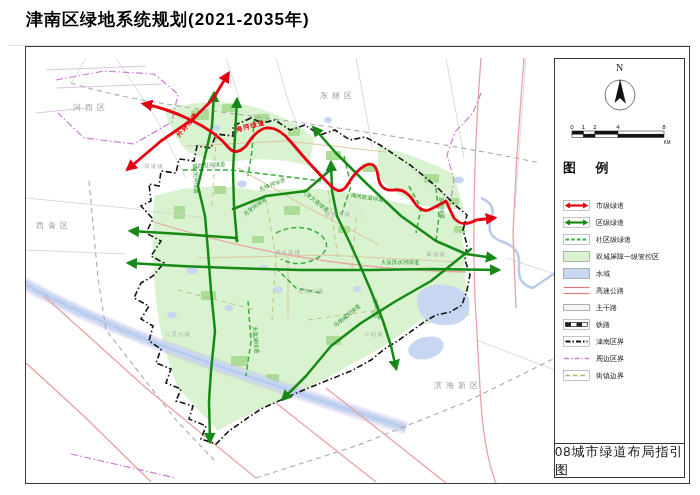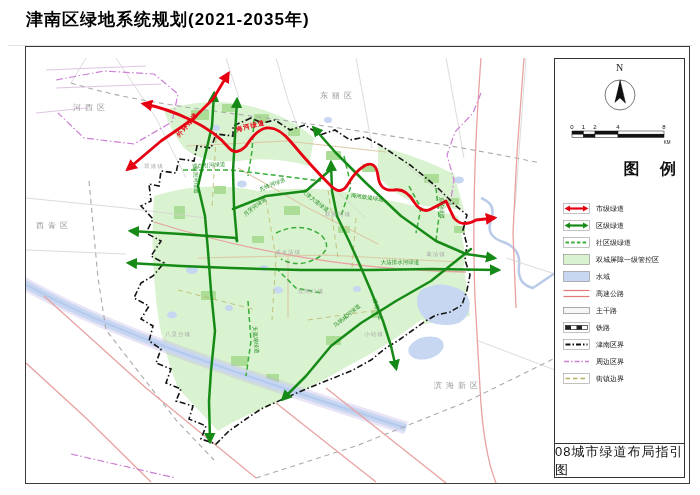--- a/index.html
+++ b/index.html
@@ -10,21 +10,21 @@
   .title-rule{position:absolute;left:8px;top:45px;width:684px;height:1px;background:#e3e3e3;}
   .figure{position:absolute;left:25px;top:46px;width:665px;height:438px;border:1.5px solid #3a3a3a;background:#fff;box-sizing:border-box;}
   .map-svg{position:absolute;left:0;top:11px;width:529px;height:425px;}
   
   .legend{position:absolute;left:528px;top:11px;width:131px;height:420px;border:1px solid #333;background:#fff;box-sizing:border-box;}
   .compass{position:relative;height:62px;}
   .compass .n{position:absolute;left:0;right:0;top:3px;text-align:center;font-family:"Liberation Serif",serif;font-size:10px;color:#222;}
   .compass svg{position:absolute;left:50%;top:15px;transform:translateX(-50%);}
   .scalebar{position:relative;height:30px;}
   .scalebar svg{position:absolute;left:50%;transform:translateX(-50%);}
-  .legend-title{text-align:right;font-size:16px;font-weight:bold;color:#111;letter-spacing:8px;margin:8px 0 20px 0;text-indent:8px;}
+  .legend-title{text-align:left;font-size:13px;font-weight:bold;color:#111;letter-spacing:8px;margin:8px 0 20px 0;text-indent:8px;}
   .lrow{display:flex;align-items:center;height:17px;padding-left:8px;}
   .sw{width:27px;height:11px;margin-right:6px;flex:0 0 auto;}
   .sw svg{display:block;}
   .ltext{font-size:7px;color:#111;white-space:nowrap;}
   .caption{position:absolute;left:0;right:0;bottom:0;height:33px;border-top:1px solid #333;
            display:flex;align-items:center;justify-content:center;font-size:13px;color:#111;letter-spacing:1px;margin-top:8px;}
   
   text{text-anchor:middle;font-family:"Liberation Sans","DejaVu Sans",sans-serif;}
   .ml-district{font-size:8px;fill:#9b9b9b;letter-spacing:4px;}
   .ml-town{font-size:5.5px;fill:#a9a9a9;letter-spacing:1px;}

